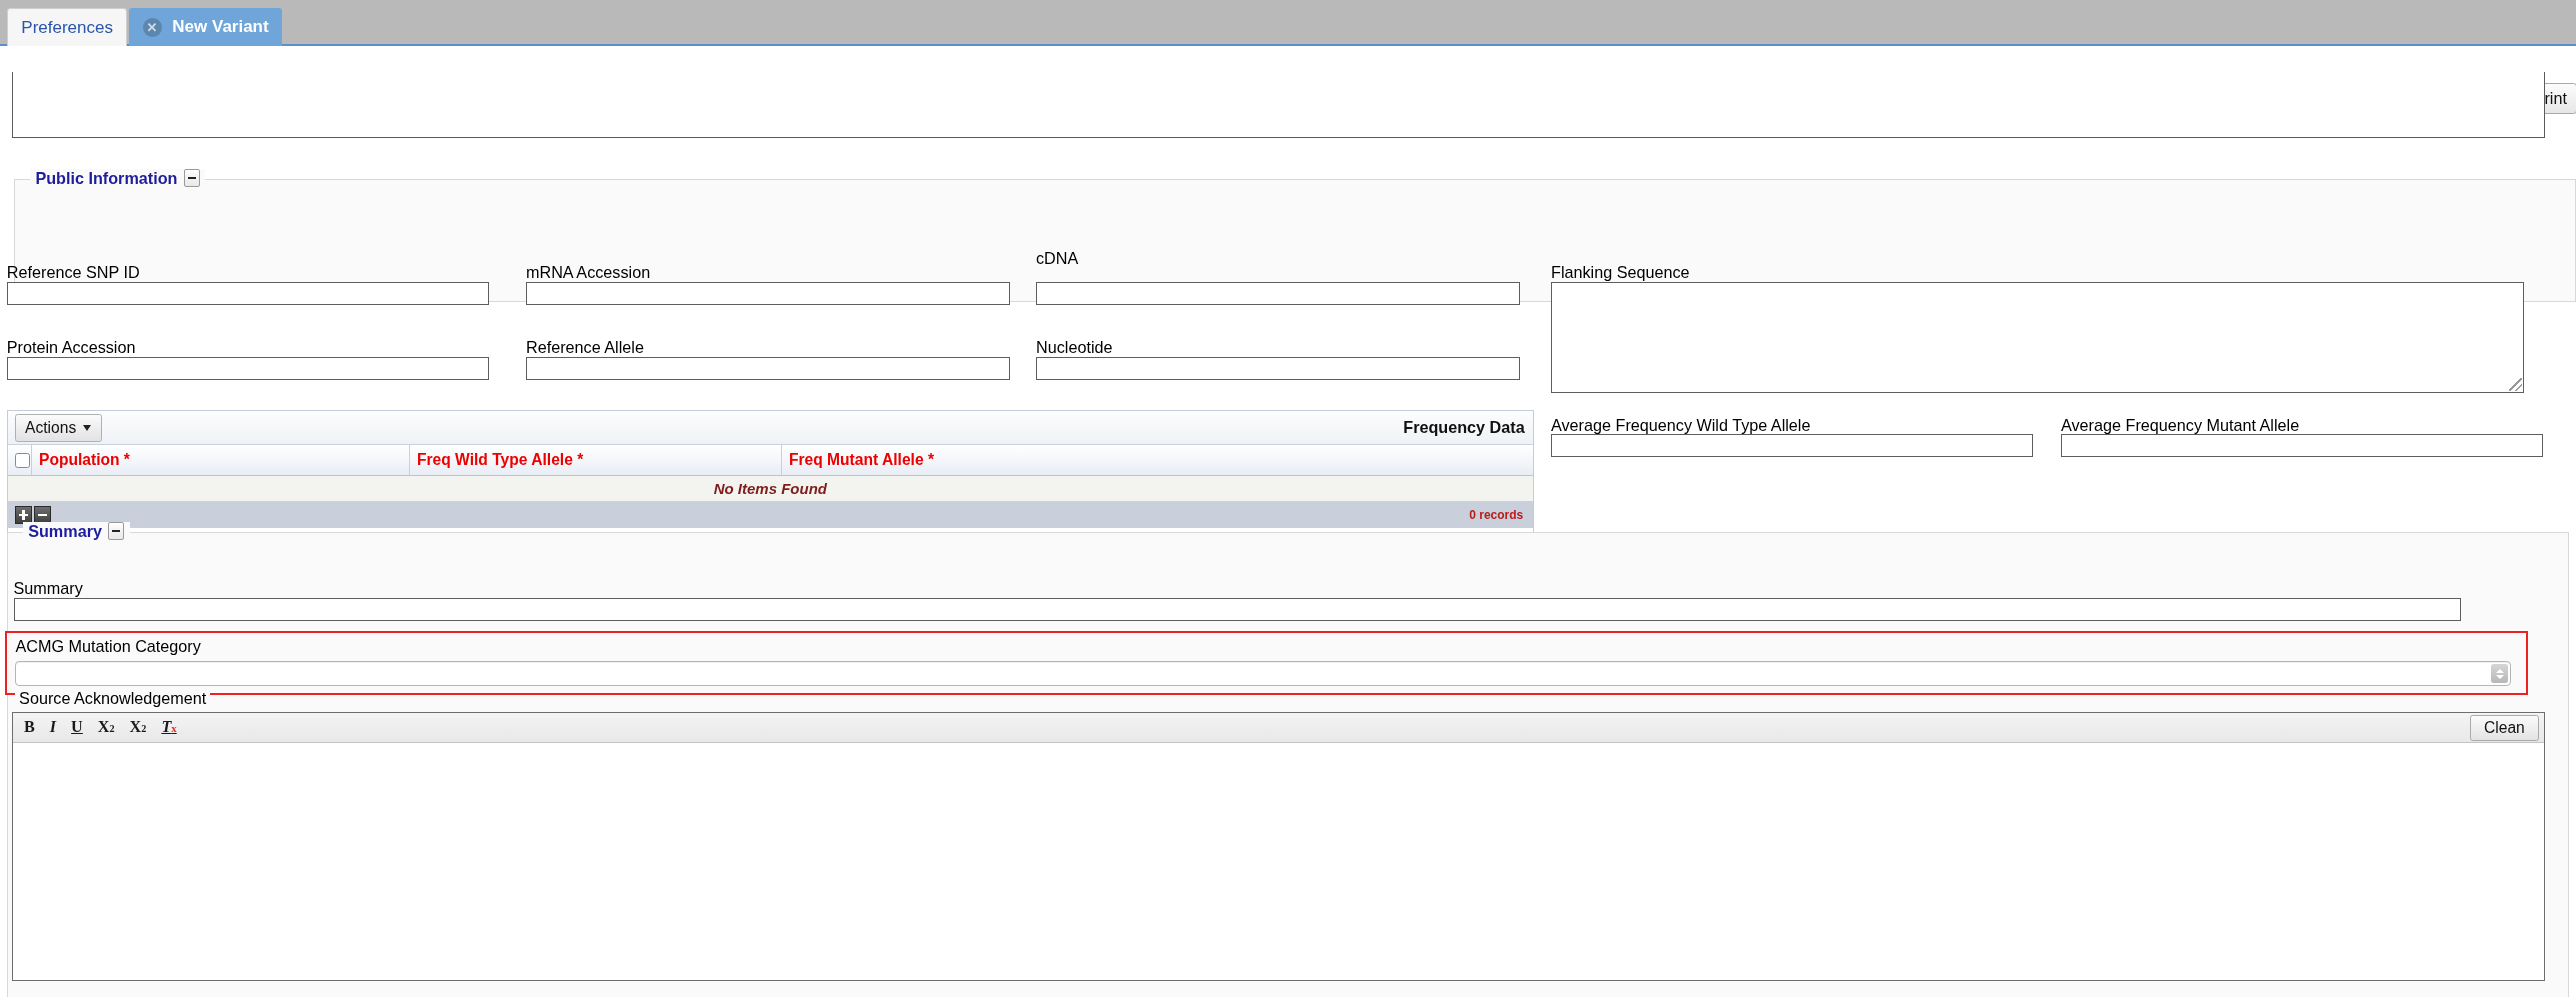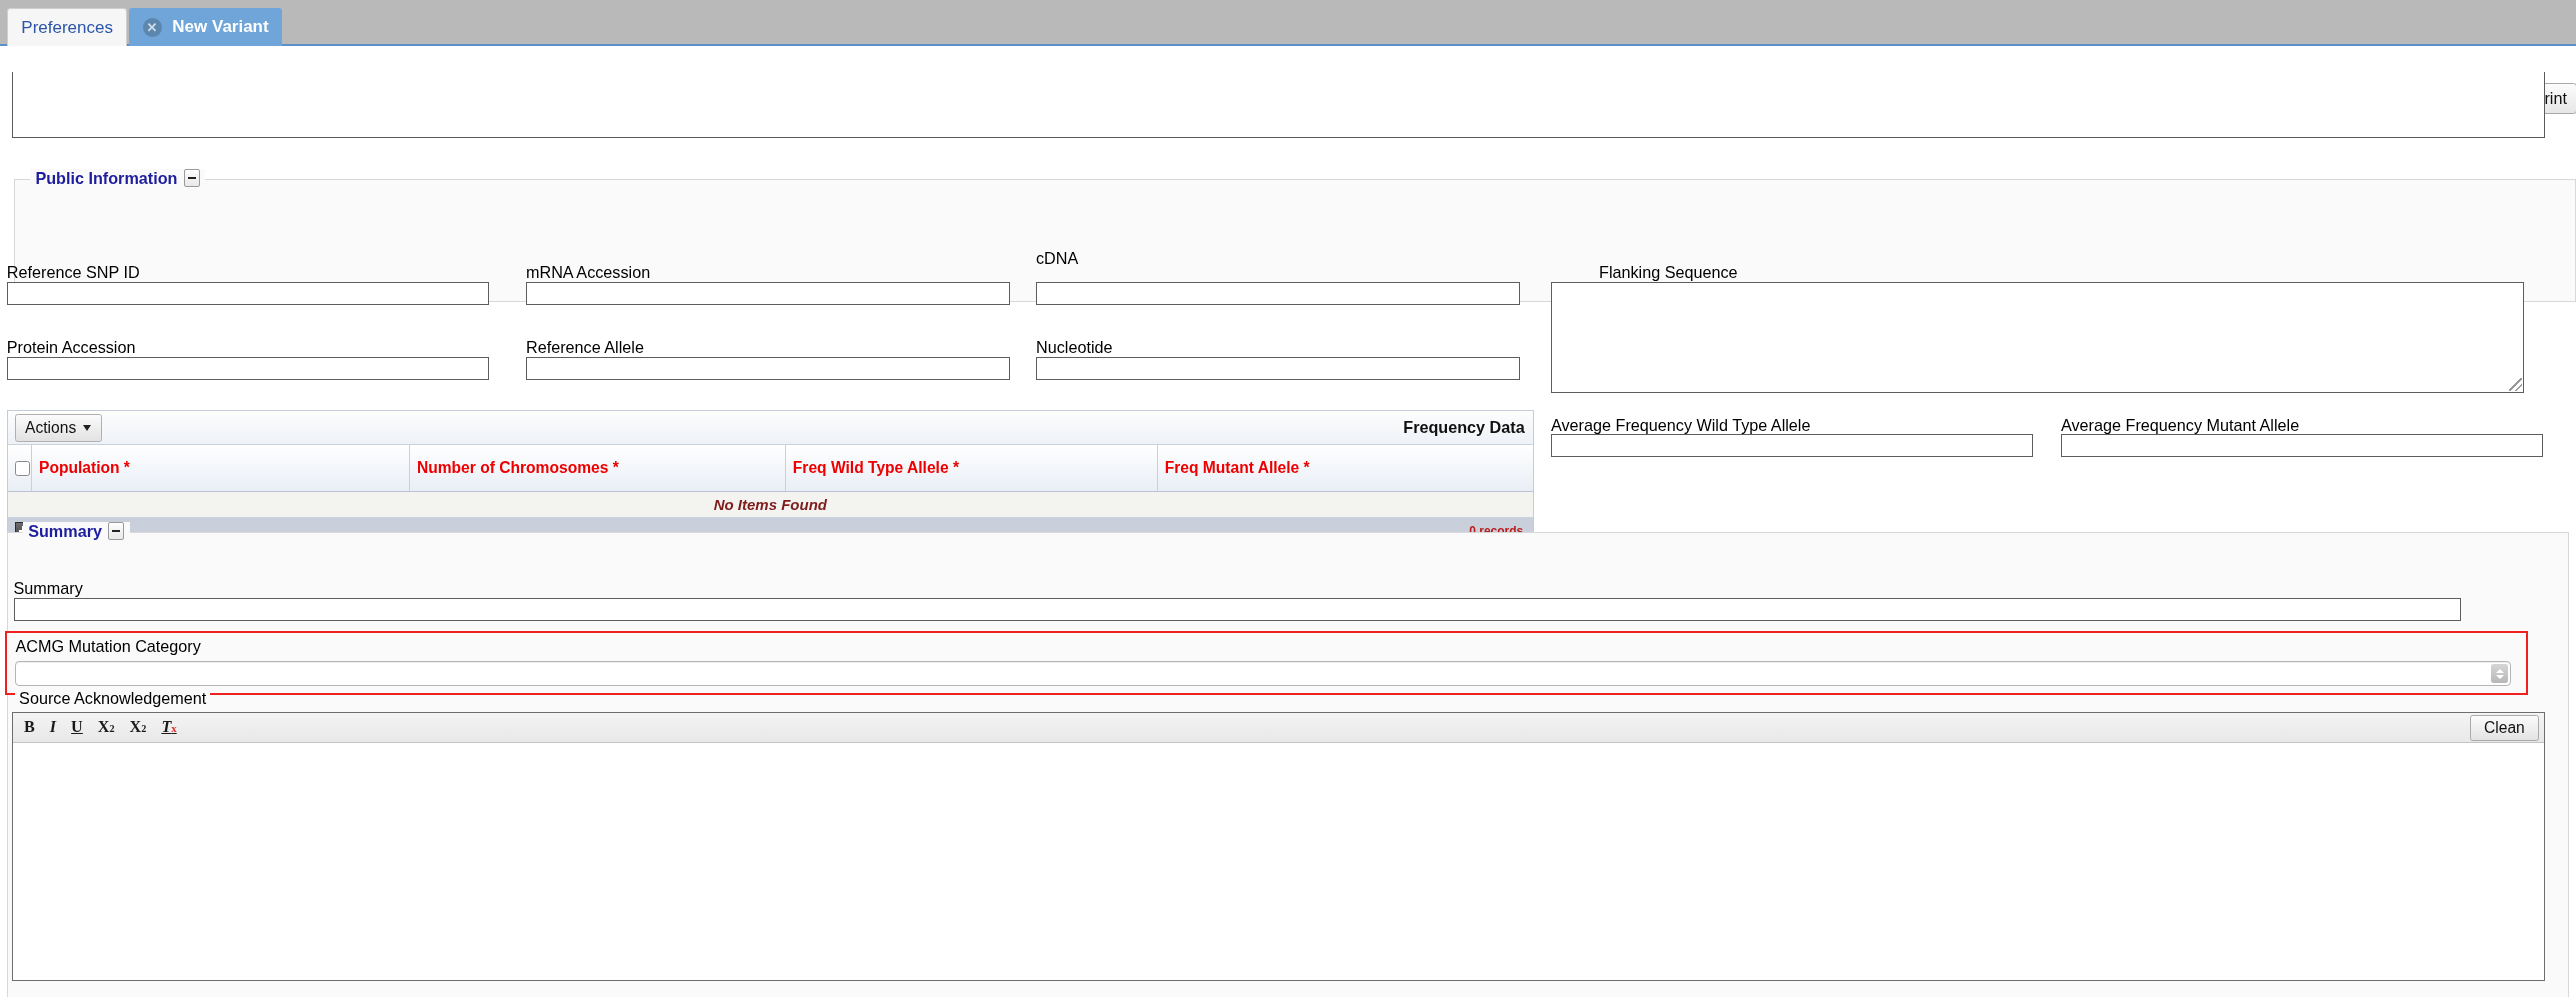--- a/index.html
+++ b/index.html
@@ -156,21 +156,21 @@
     border-left: 4.7px solid transparent;
     border-right: 4.7px solid transparent;
     border-top: 6.1px solid #222;
   }
   .tbl-title {
     position: absolute; right: 8.1px; top: 7.4px;
     font-size: 16.2px; font-weight: bold; color: #111;
   }
   .tbl-head {
     display: flex;
-    height: 47px;
+    height: 31px;
     background: linear-gradient(#ffffff, #e9eef5);
     border-bottom: 0.7px solid #b9c4d2;
   }
   .th {
     display: flex; align-items: center;
     font-size: 15.6px; font-weight: bold; color: #ee0000;
     border-right: 0.7px solid #c8d0da;
     padding-left: 6.8px;
     white-space: nowrap;
     cursor: pointer;
@@ -323,21 +323,21 @@
 
   <div class="fld-label" style="left:6.8px; top:217px;">Reference SNP ID</div>
   <div class="fld-input" style="left:6.8px; top:236px; width:482px;"></div>
 
   <div class="fld-label" style="left:526px; top:217px;">mRNA Accession</div>
   <div class="fld-input" style="left:526px; top:236px; width:484px;"></div>
 
   <div class="fld-label" style="left:1036px; top:203px;">cDNA</div>
   <div class="fld-input" style="left:1036px; top:236px; width:484px;"></div>
 
-  <div class="fld-label" style="left:1599px; top:217px;">Flanking Sequence</div>
+  <div class="fld-label" style="left:1551px; top:217px;">Flanking Sequence</div>
   <div class="fld-textarea" style="left:1551px; top:236px; width:973px; height:111px;">
     <span class="resize-grip"></span>
   </div>
 
   <div class="fld-label" style="left:6.8px; top:292px;">Protein Accession</div>
   <div class="fld-input" style="left:6.8px; top:311px; width:482px;"></div>
 
   <div class="fld-label" style="left:526px; top:292px;">Reference Allele</div>
   <div class="fld-input" style="left:526px; top:311px; width:484px;"></div>
 
@@ -352,21 +352,20 @@
         <span class="caret-down"></span>
       </div>
       <div class="tbl-title">Frequency Data</div>
     </div>
 
     <div class="tbl-head">
       <div class="th th-check">
         <span class="hdr-checkbox"></span>
       </div>
       <div class="th" style="width:378px;">Population *</div>
-      <div class="th" style="width:376px;">Number of Chromosomes *</div>
       <div class="th" style="width:372px;">Freq Wild Type Allele *</div>
       <div class="th" style="width:375px; border-right:none;">Freq Mutant Allele *</div>
     </div>
 
     <div class="tbl-empty">No Items Found</div>
 
     <div class="tbl-foot">
       <span class="foot-btn plus"></span>
       <span class="foot-btn minus"></span>
       <span class="records">0 records</span>

